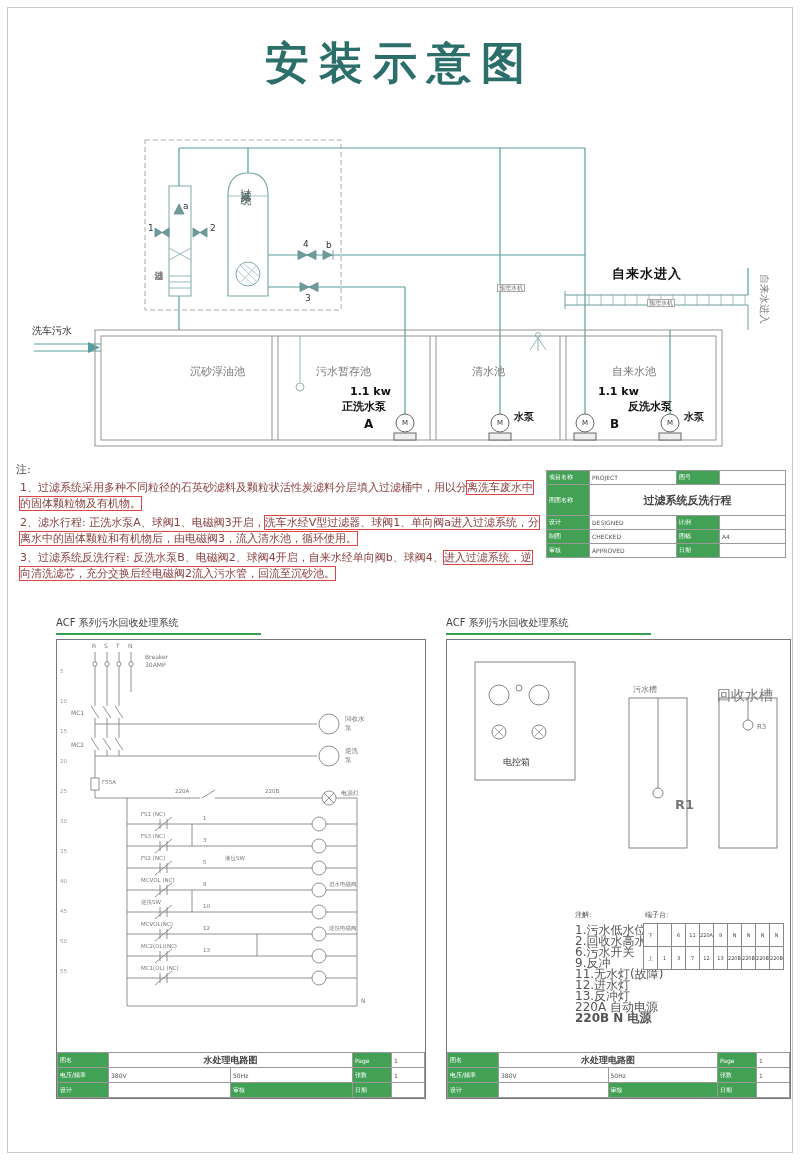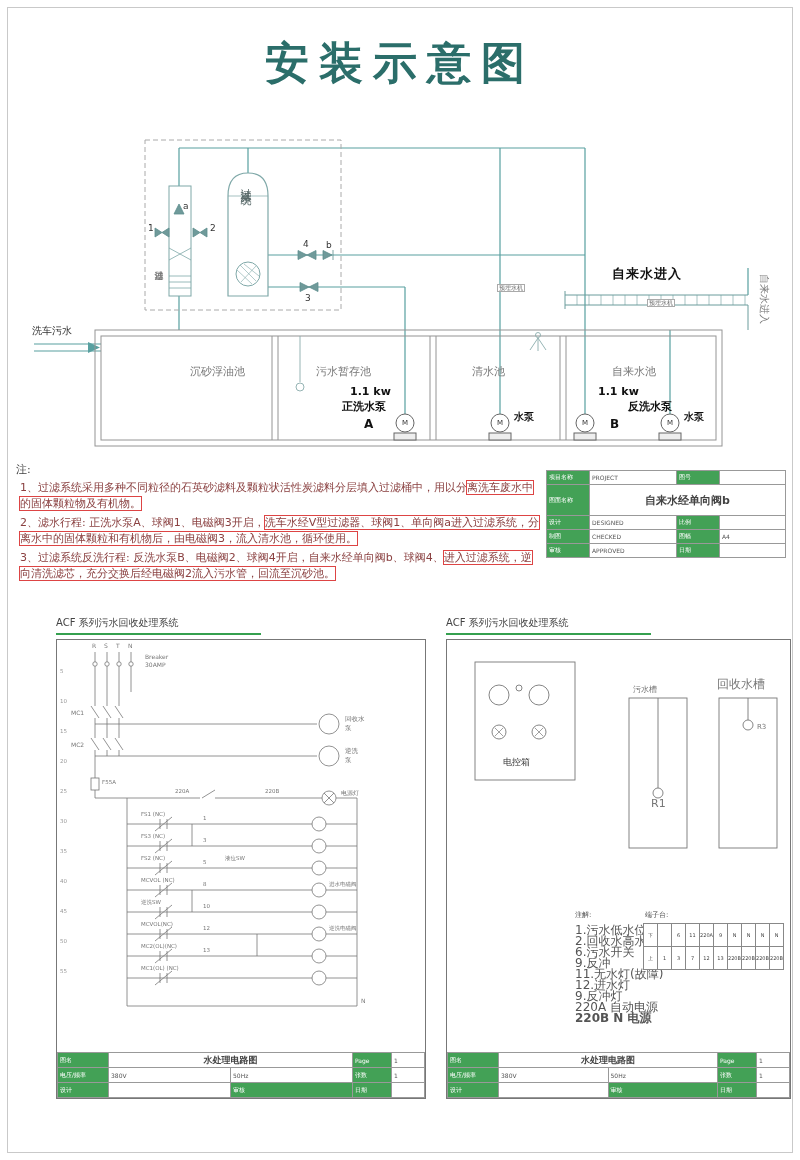--- a/index.html
+++ b/index.html
@@ -168,21 +168,21 @@
       <td class="g" style="width:38px;">项目名称</td>
       <td style="width:82px;">PROJECT</td>
       <td class="g" style="width:38px;">图号</td>
       <td></td>
     </tr>
     <tr class="r2">
       <td class="g">
         <div>图面名称</div>
         <div></div>
       </td>
-      <td class="big" colspan="3">自来水经单向阀b</td>
+      <td class="big" colspan="3">过滤系统反洗行程</td>
     </tr>
     <tr>
       <td class="g">设计</td>
       <td>DESIGNED</td>
       <td class="g">比例</td>
       <td></td>
     </tr>
     <tr>
       <td class="g">制图</td>
       <td>CHECKED</td>
@@ -331,32 +331,32 @@
           <path d="M211 58 V148"></path>
             <circle cx="211" cy="153" r="5"></circle>
           <rect x="272" y="58" width="58" height="150"></rect>
           <path d="M301 58 V80"></path>
             <circle cx="301" cy="85" r="5"></circle>
         </g>
       </svg>
 
       <div class="ov dk" style="left:56px;top:118px;font-size:9px;">电控箱</div>
       <div class="ov gy" style="left:186px;top:46px;font-size:8px;">污水槽</div>
-      <div class="ov gy" style="left:270px;top:38px;font-size:12px;text-align:right;">回收水槽</div>
-      <div class="ov gy" style="left:204px;top:158px;font-size:11px;">R1</div>
+      <div class="ov gy" style="left:270px;top:48px;font-size:14px;text-align:right;">回收水槽</div>
+      <div class="ov gy" style="left:228px;top:158px;font-size:13px;font-weight:bold;">R1</div>
       <div class="ov gy" style="left:310px;top:84px;font-size:7px;">R3</div>
 
       <div class="rn" style="left:128px;top:270px;font-size:7px;color:#444;">注解:</div>
       <div class="rn" style="left:128px;top:282px;">1.污水低水位</div>
       <div class="rn" style="left:128px;top:293px;">2.回收水高水位</div>
       <div class="rn" style="left:128px;top:304px;">6.污水开关</div>
       <div class="rn" style="left:128px;top:315px;">9.反冲</div>
       <div class="rn" style="left:128px;top:326px;">11.无水灯(故障)</div>
       <div class="rn" style="left:128px;top:337px;">12.进水灯</div>
-      <div class="rn" style="left:128px;top:348px;">9.反冲灯</div>
+      <div class="rn" style="left:128px;top:348px;">13.反冲灯</div>
       <div class="rn" style="left:128px;top:359px;">220A 自动电源</div>
       <div class="rn" style="left:128px;top:370px;font-weight:bold;">220B N 电源</div>
 
       <div class="rn" style="left:198px;top:270px;font-size:7px;color:#444;">端子台:</div>
       <table class="term">
         <tbody>
             <tr>
           <td>下</td>
           <td></td>
           <td>6</td>

